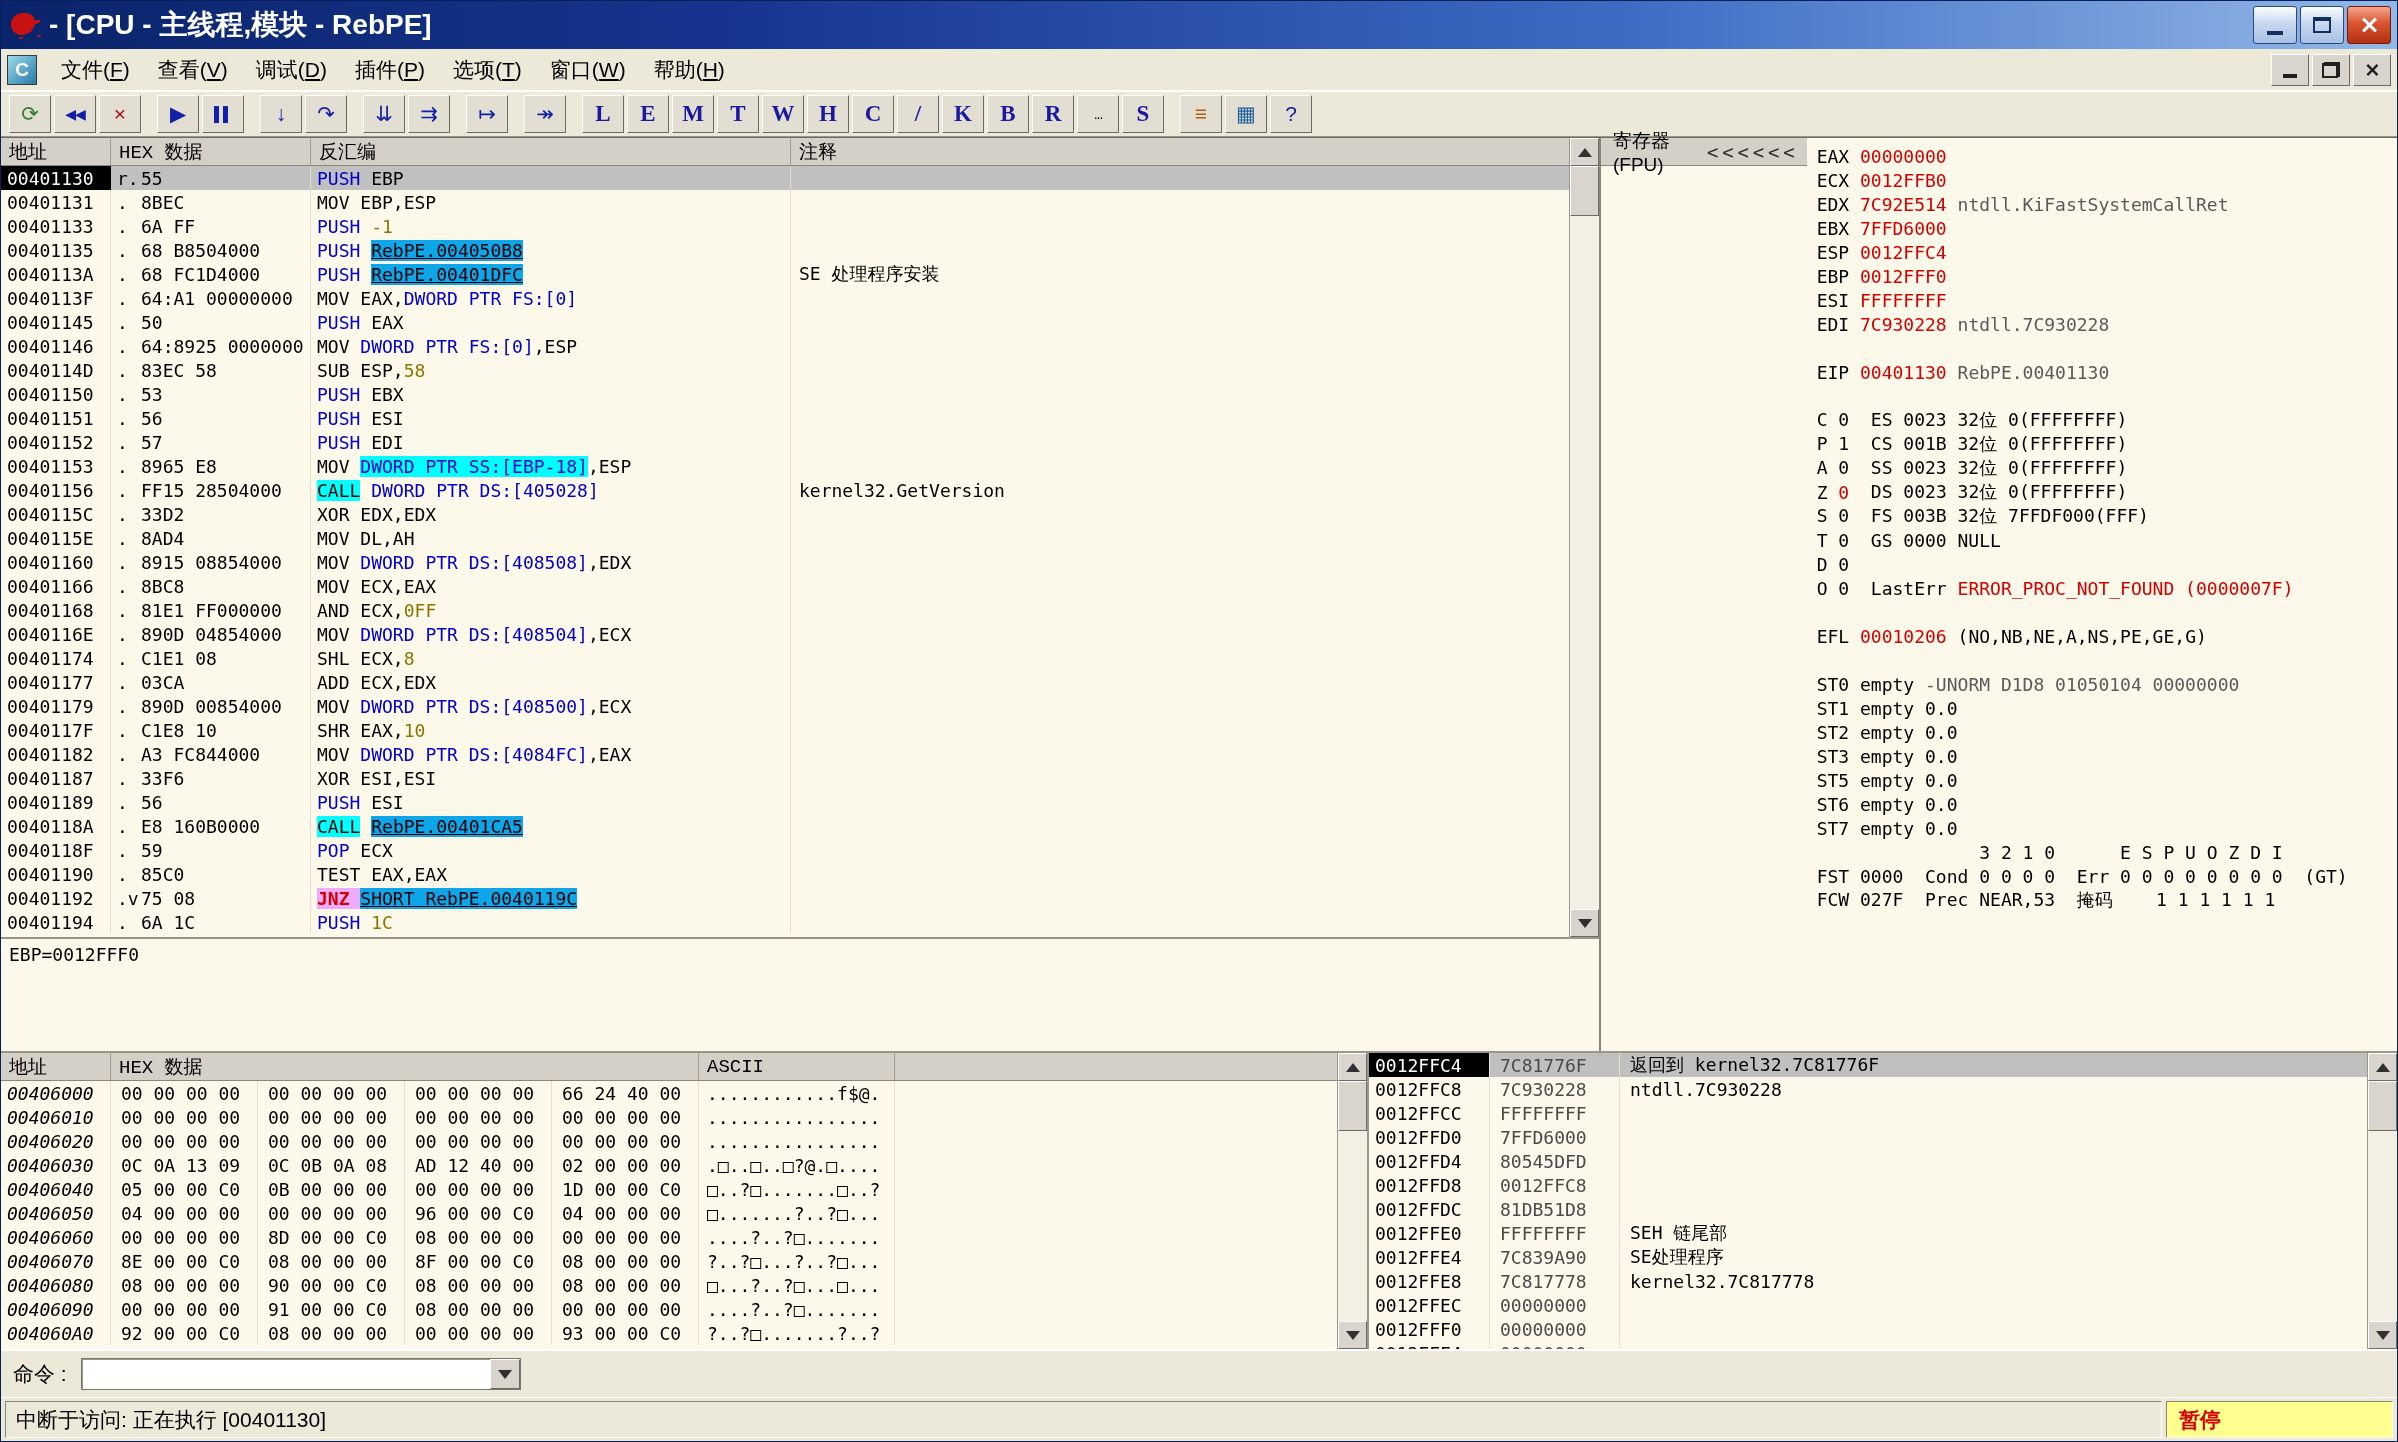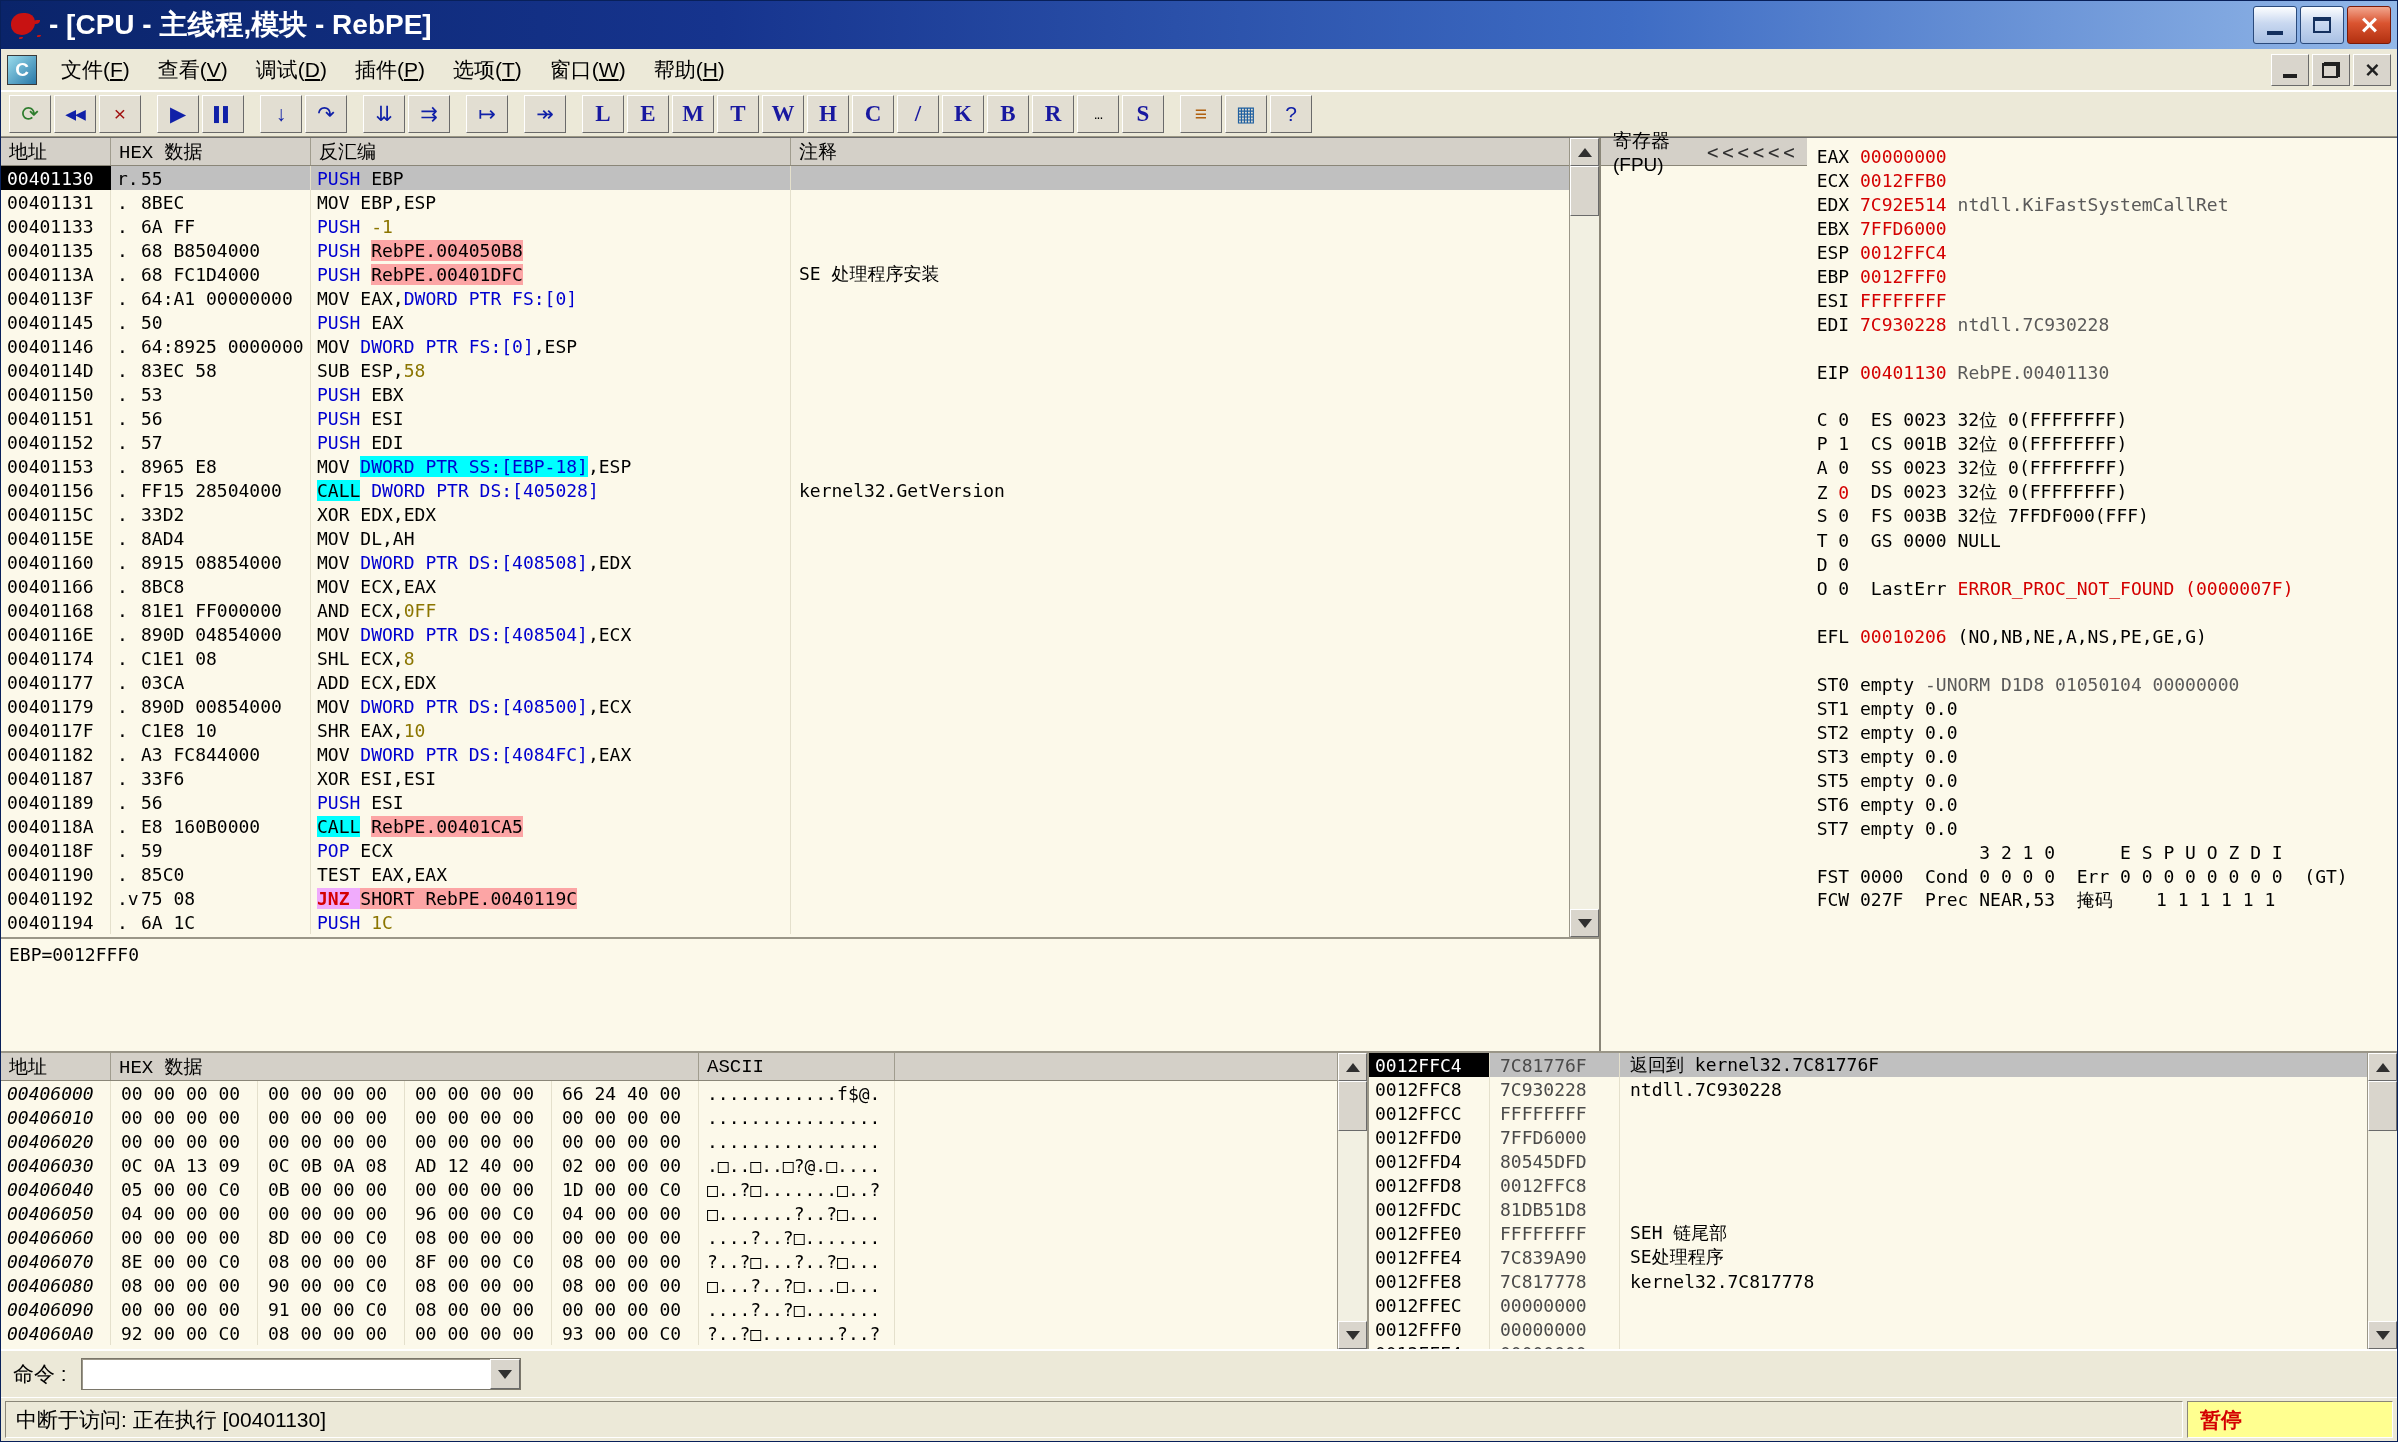--- a/index.html
+++ b/index.html
@@ -66,21 +66,21 @@
   .dc-hex{width:200px;flex:none;display:flex;align-items:center;border-right:1px solid #E4E0CC;}
   .dmark{width:30px;flex:none;padding-left:6px;}
   .dc-ins{width:480px;flex:none;display:flex;align-items:center;padding-left:6px;border-right:1px solid #E4E0CC;overflow:hidden;}
   .dc-cmt{flex:1;display:flex;align-items:center;padding-left:8px;overflow:hidden;}
   .sg-k{color:#000;}
   .sg-b{color:#0000D0;}
   .sg-c{color:#8B7500;}
   .sg-m{color:#0000D0;}
   .sg-mh{color:#0000D0;background:#00FFFF;}
   .sg-ch{color:#000;background:#00FFFF;}
-  .sg-y{color:#000;background:#fca5a5;}
+  .sg-y{color:#000;background:#0ea5e9;text-decoration:underline;}
   .sg-jy{color:#D40000;background:#f0abfc;font-weight:bold;}
   .sg-r{color:#D40000;}
   .sg-g{color:#5A5A5A;}
 
   
   .vscroll{width:30px;flex:none;display:flex;flex-direction:column;background:#F2F0E2;border-left:1px solid #9A9688;}
   .sb-btn{height:28px;flex:none;background:#D9D5CC;border:1px solid;border-color:#FFFFFF #6A6A6A #6A6A6A #FFFFFF;
     display:flex;align-items:center;justify-content:center;}
   .sb-thumb{height:50px;flex:none;background:#D9D5CC;border:1px solid;border-color:#FFFFFF #6A6A6A #6A6A6A #FFFFFF;}
   .sb-fill{flex:1;}
@@ -124,21 +124,21 @@
   .combo{width:440px;height:32px;background:#FFFFFF;border:1px solid #7A766A;
     box-shadow:inset 1px 1px 0 #9A9688;display:flex;}
   .combo input{flex:1;border:none;outline:none;font-size:18px;padding:0 6px;
     font-family:"DejaVu Sans Mono",monospace;background:transparent;}
   .combo-btn{width:30px;flex:none;background:#D9D5CC;border:1px solid;border-color:#FFFFFF #6A6A6A #6A6A6A #FFFFFF;
     display:flex;align-items:center;justify-content:center;}
   .statusbar{height:44px;flex:none;display:flex;align-items:stretch;gap:4px;padding:3px 4px;
     background:#ECE9D8;border-top:1px solid #FFFFFF;}
   .status-left{flex:1;border:1px solid;border-color:#8A8678 #FFFFFF #FFFFFF #8A8678;display:flex;align-items:center;
     padding:0 10px;font-size:21px;color:#000;background:#ECE9D8;white-space:nowrap;overflow:hidden;}
-  .status-right{width:206px;flex:none;border:1px solid;border-color:#8A8678 #FFFFFF #FFFFFF #8A8678;display:flex;
+  .status-right{width:227px;flex:none;border:1px solid;border-color:#8A8678 #FFFFFF #FFFFFF #8A8678;display:flex;
     align-items:center;padding:0 12px;font-size:21px;background:#FFFF90;color:#D40000;font-weight:bold;}
 </style>
 </head>
 <body>
 
 <div class="window">
 
   <div class="titlebar">
     <div class="app-icon">
         <span></span>

